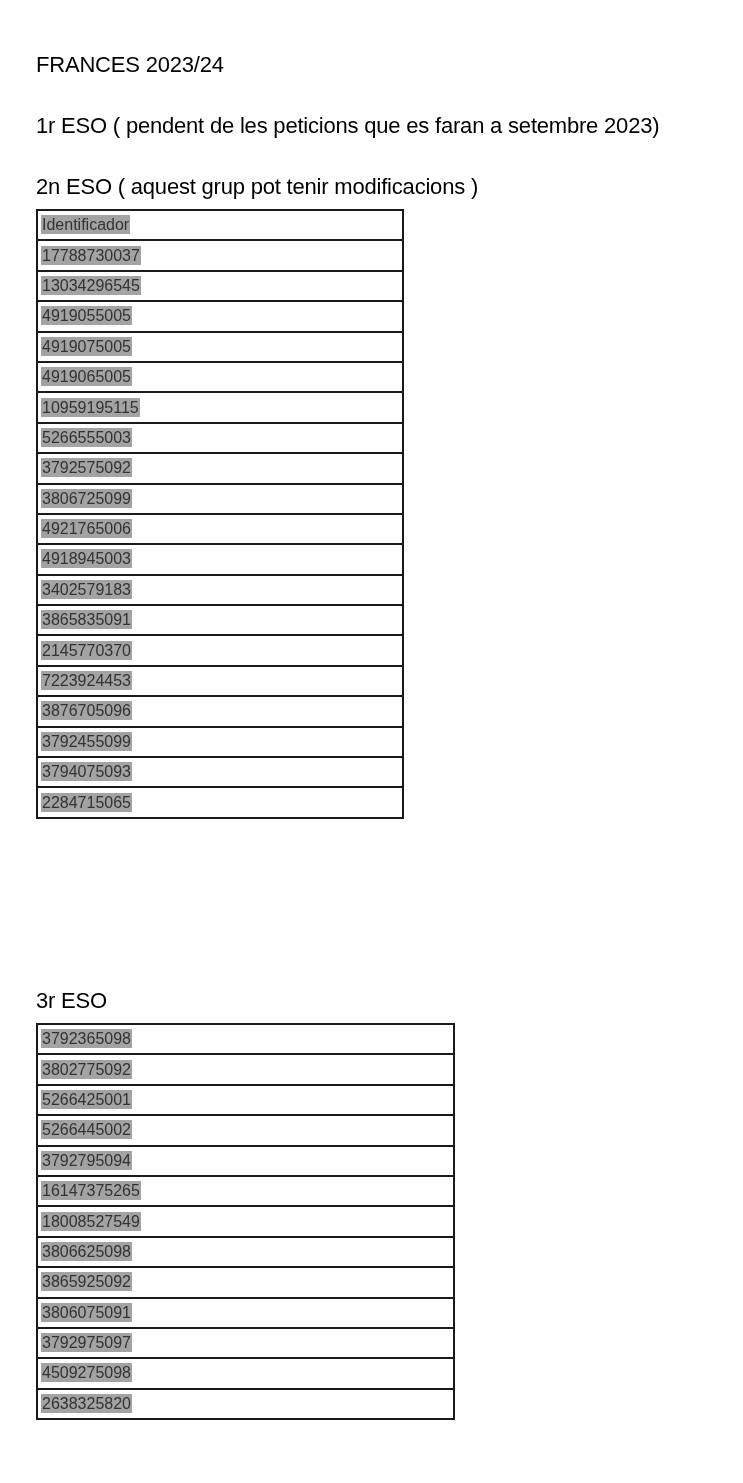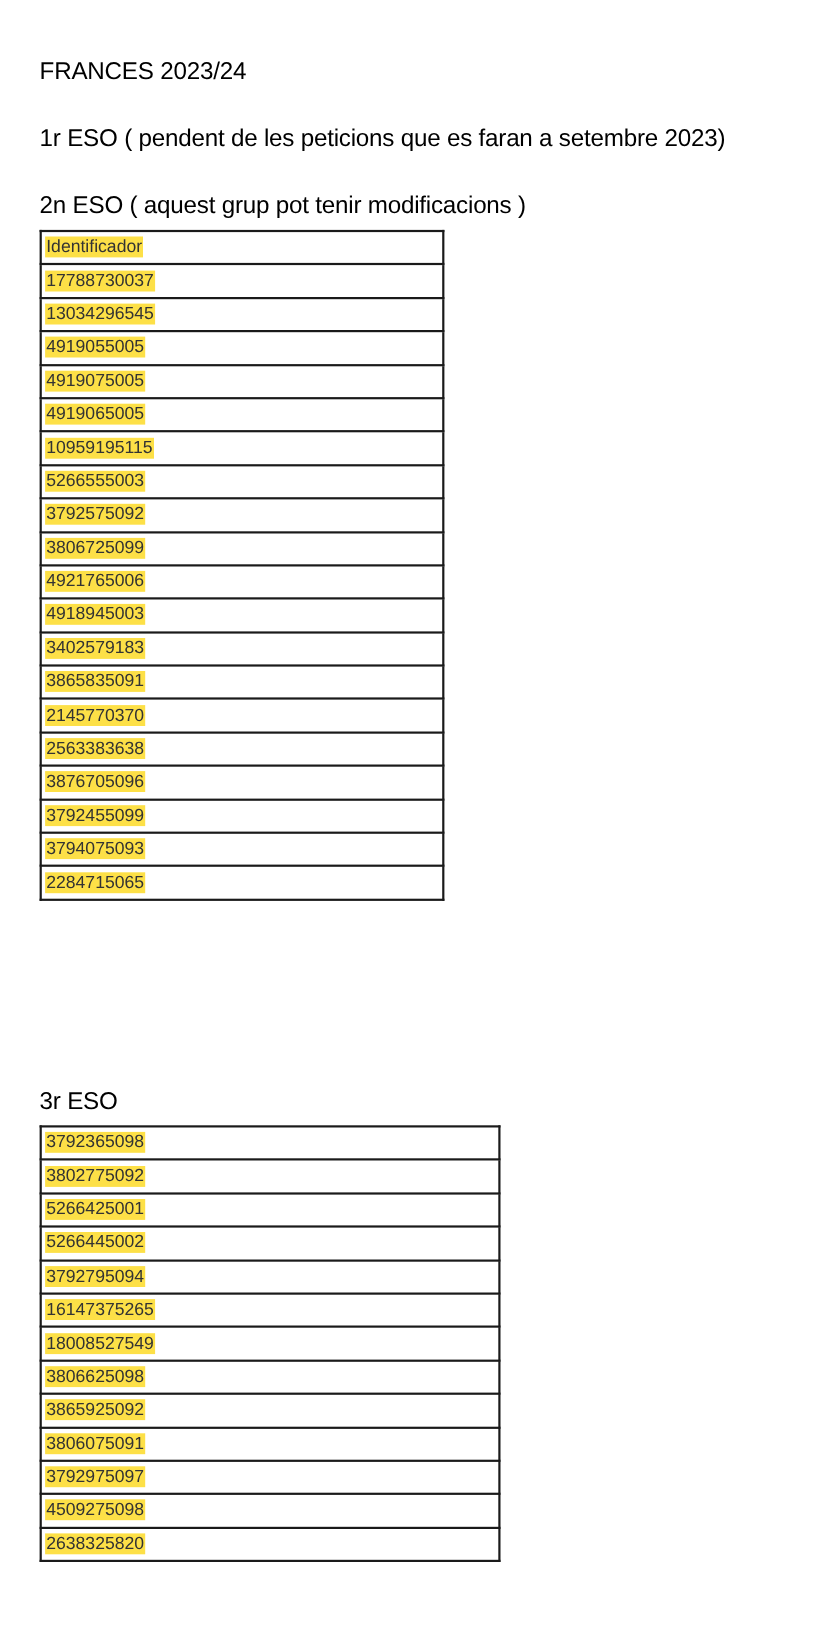--- a/index.html
+++ b/index.html
@@ -12,21 +12,21 @@
       white-space: nowrap; letter-spacing: -0.2px; margin-top: 23px;
     }
     table.ids {
       position: absolute; left: 36px; border-collapse: collapse;
       font-size: 16px; color: #333;
     }
     table.ids td {
       border: 2px solid #1a1a1a; height: 30.4px; padding: 0 0 0 3px;
       vertical-align: middle; box-sizing: border-box;
     }
-    table.ids td span { background: #fde047; padding: 1px 1px; }
+    table.ids td span { background: #a3a3a3; padding: 1px 1px; }
     #t1 { top: 209px; width: 368px; }
     #t2 { top: 1023px; width: 419px; }
   </style>
 </head>
 <body>
 
 <div class="heading" style="top:29px;">FRANCES 2023/24</div>
 <div class="heading" style="top:90px;">1r ESO ( pendent de les peticions que es faran a setembre 2023)</div>
 <div class="heading" style="top:151px;">2n ESO ( aquest grup pot tenir modificacions )</div>
 
@@ -71,21 +71,21 @@
     <tr>
         <td><span>3402579183</span></td>
       </tr>
     <tr>
         <td><span>3865835091</span></td>
       </tr>
     <tr>
         <td><span>2145770370</span></td>
       </tr>
     <tr>
-        <td><span>2563383638</span></td>
+        <td><span>7223924453</span></td>
       </tr>
     <tr>
         <td><span>3876705096</span></td>
       </tr>
     <tr>
         <td><span>3792455099</span></td>
       </tr>
     <tr>
         <td><span>3794075093</span></td>
       </tr>

